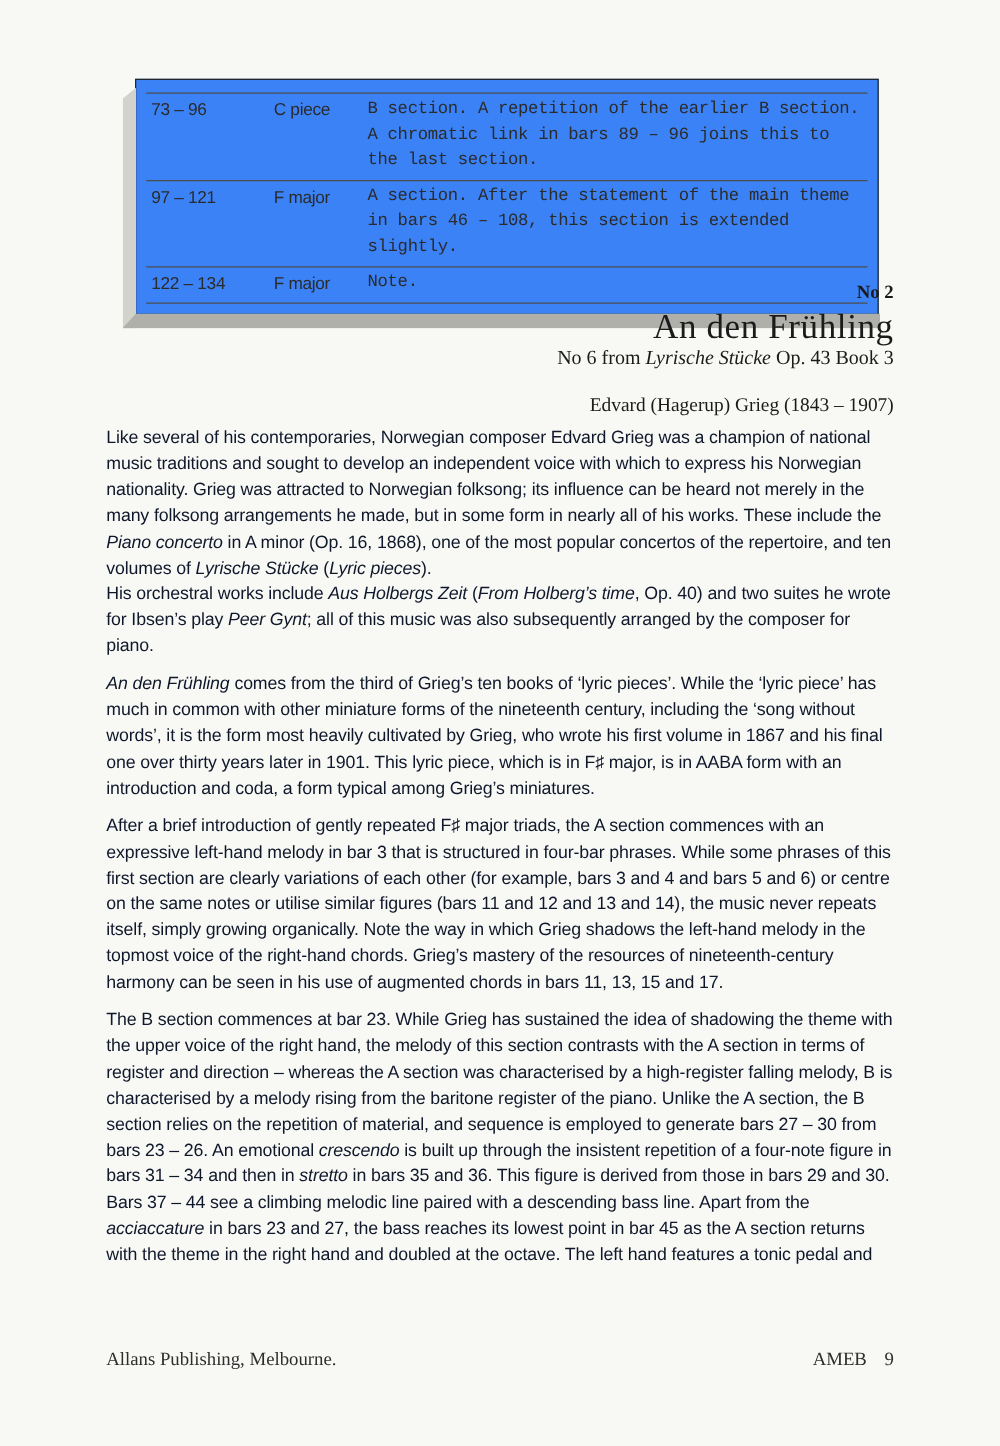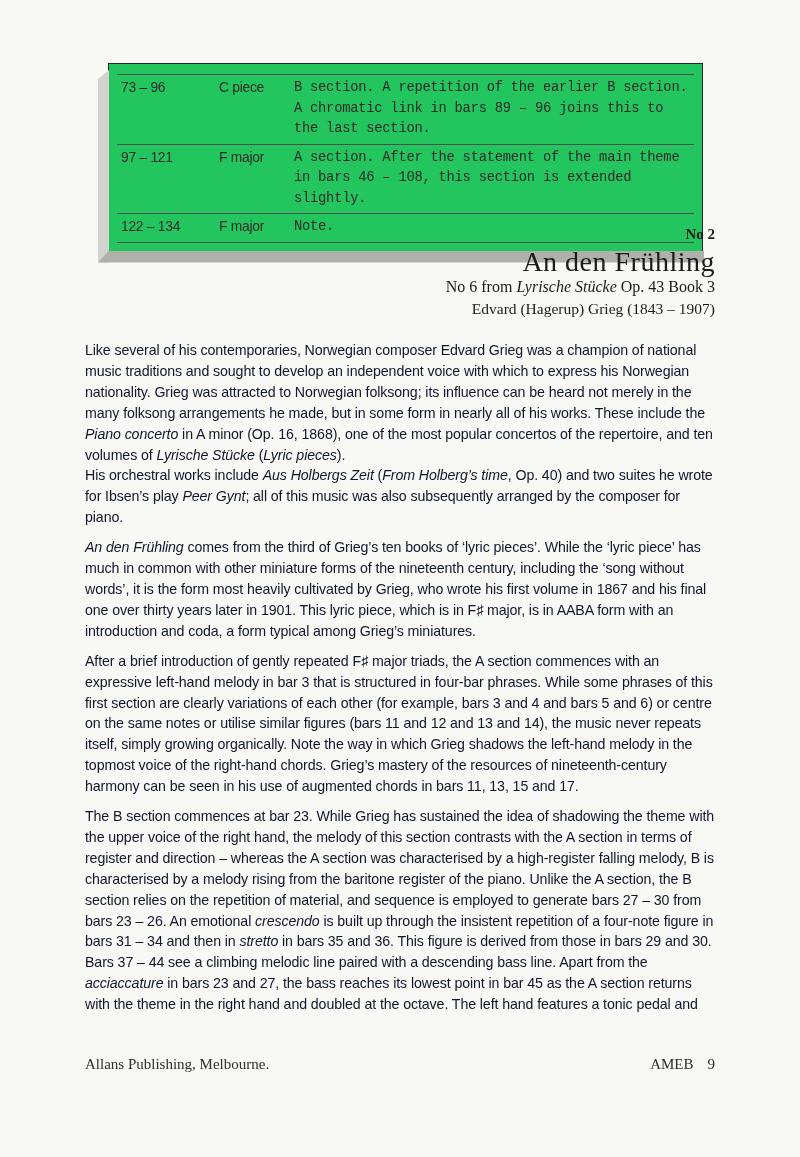--- a/index.html
+++ b/index.html
@@ -10,21 +10,21 @@
     font-family:"Liberation Sans", sans-serif;
     color:#272727;
     overflow:hidden;
   }
 
   
   .atable {
     position:absolute; left:108px; top:63px; width:595px;
     box-sizing:border-box;
     border:1.5px solid #262626;
-    background:#22c55e;
+    background:#3b82f6;
   }
   
   .atable::before {
     content:""; position:absolute;
     left:-11px; top:6px; bottom:-12px; width:11px;
     background:#d3d3ce;
     clip-path:polygon(100% 0, 100% 100%, 0 100%, 0 9px);
   }
   
   .atable::after {
@@ -49,34 +49,34 @@
   
   .heading {
     position:absolute; top:226px; left:85px; width:630px;
     text-align:right;
     font-family:"Liberation Serif", serif;
     color:#1b1b1b;
   }
   .piece-number { font-size:15px; font-weight:bold; }
   .title { font-size:28px; margin-top:3px; letter-spacing:0.5px; }
   .subtitle { font-size:16px; margin-top:0; }
-  .composer { font-size:15.5px; margin-top:4px; }
+  .composer { font-size:15.5px; margin-top:20px; }
 
   
   .body-text {
     position:absolute; top:340px; left:85px; width:634px;
     font-size:14.2px; line-height:20.9px; letter-spacing:-0.1px;
     color:#0f172a;
     text-align:left;
   }
   .body-text p { margin:0 0 9px 0; }
 
   
   .footer {
-    position:absolute; top:1056px; left:85px; width:630px;
+    position:absolute; top:1080px; left:85px; width:630px;
     display:flex; justify-content:space-between; align-items:baseline;
     font-family:"Liberation Serif", serif;
     font-size:15px; color:#2e2e2e;
   }
   .footer-right { display:flex; gap:14px; }
 </style>
 </head>
 <body>
 
 <div class="page">

